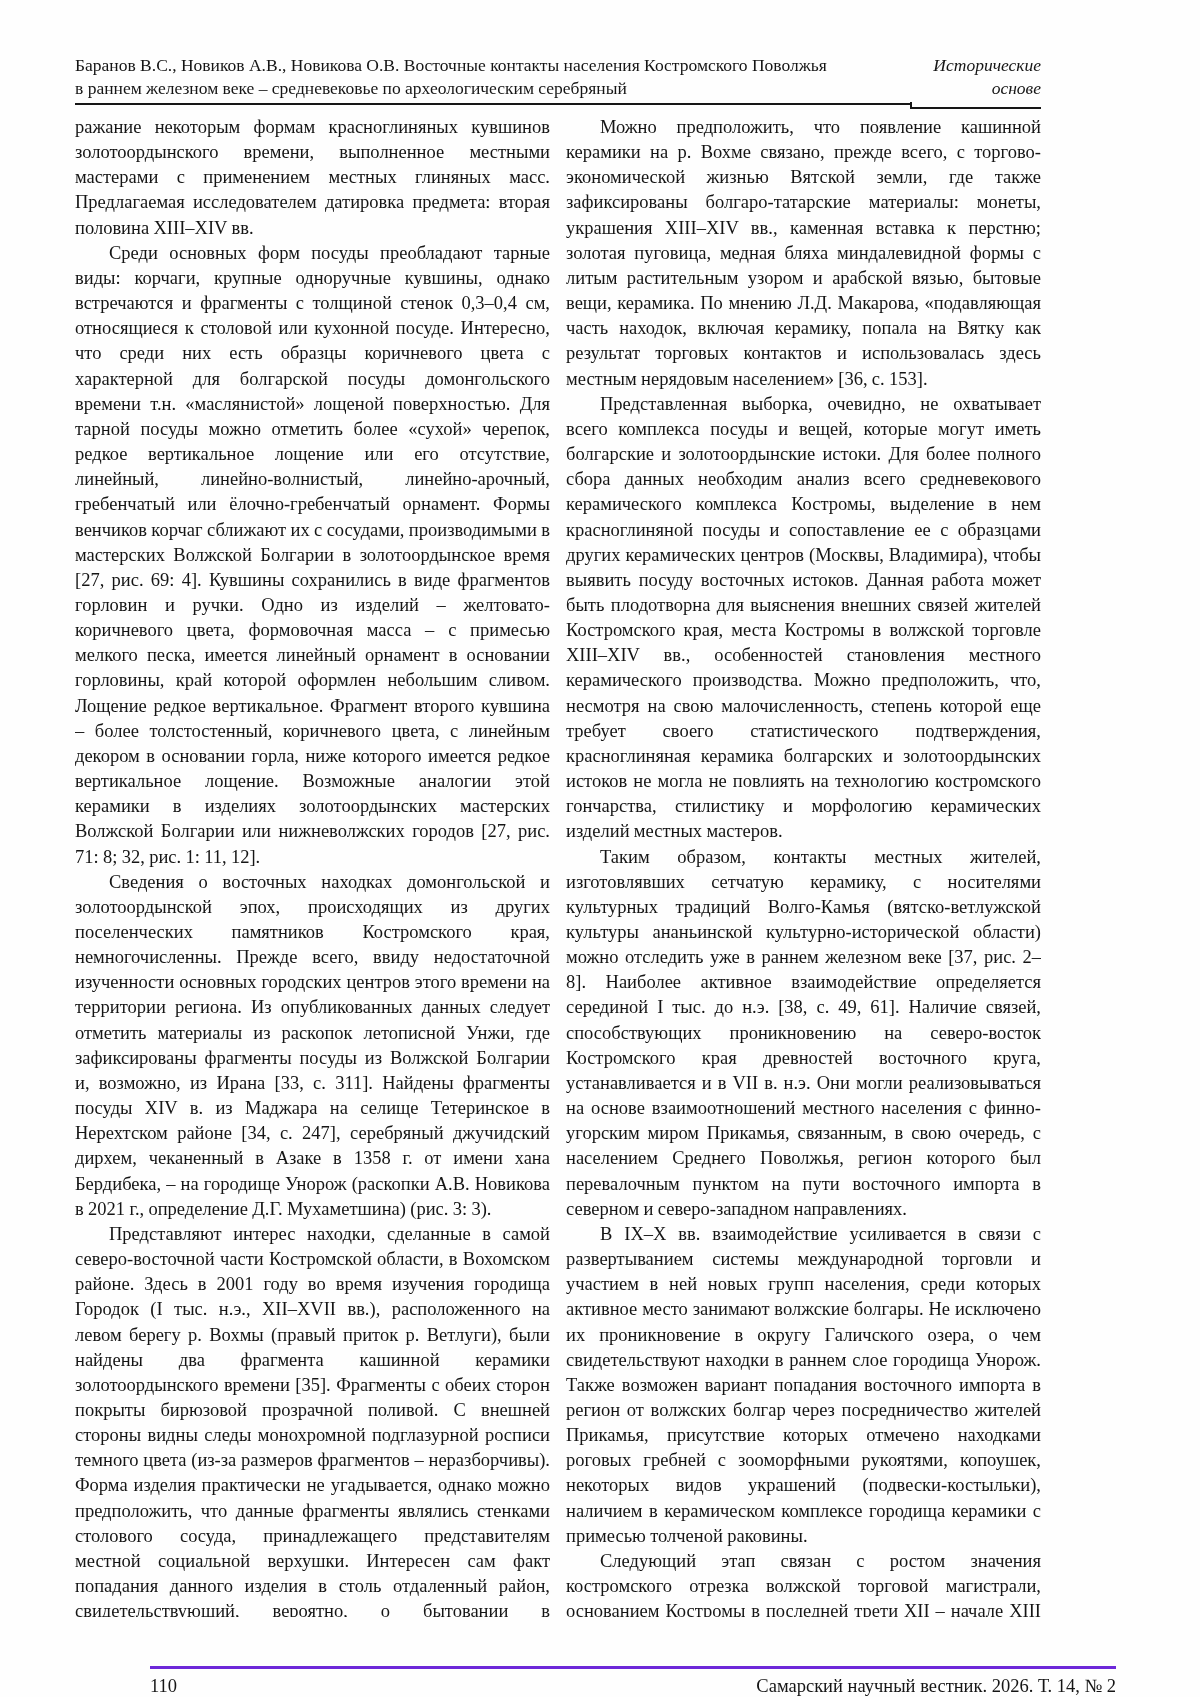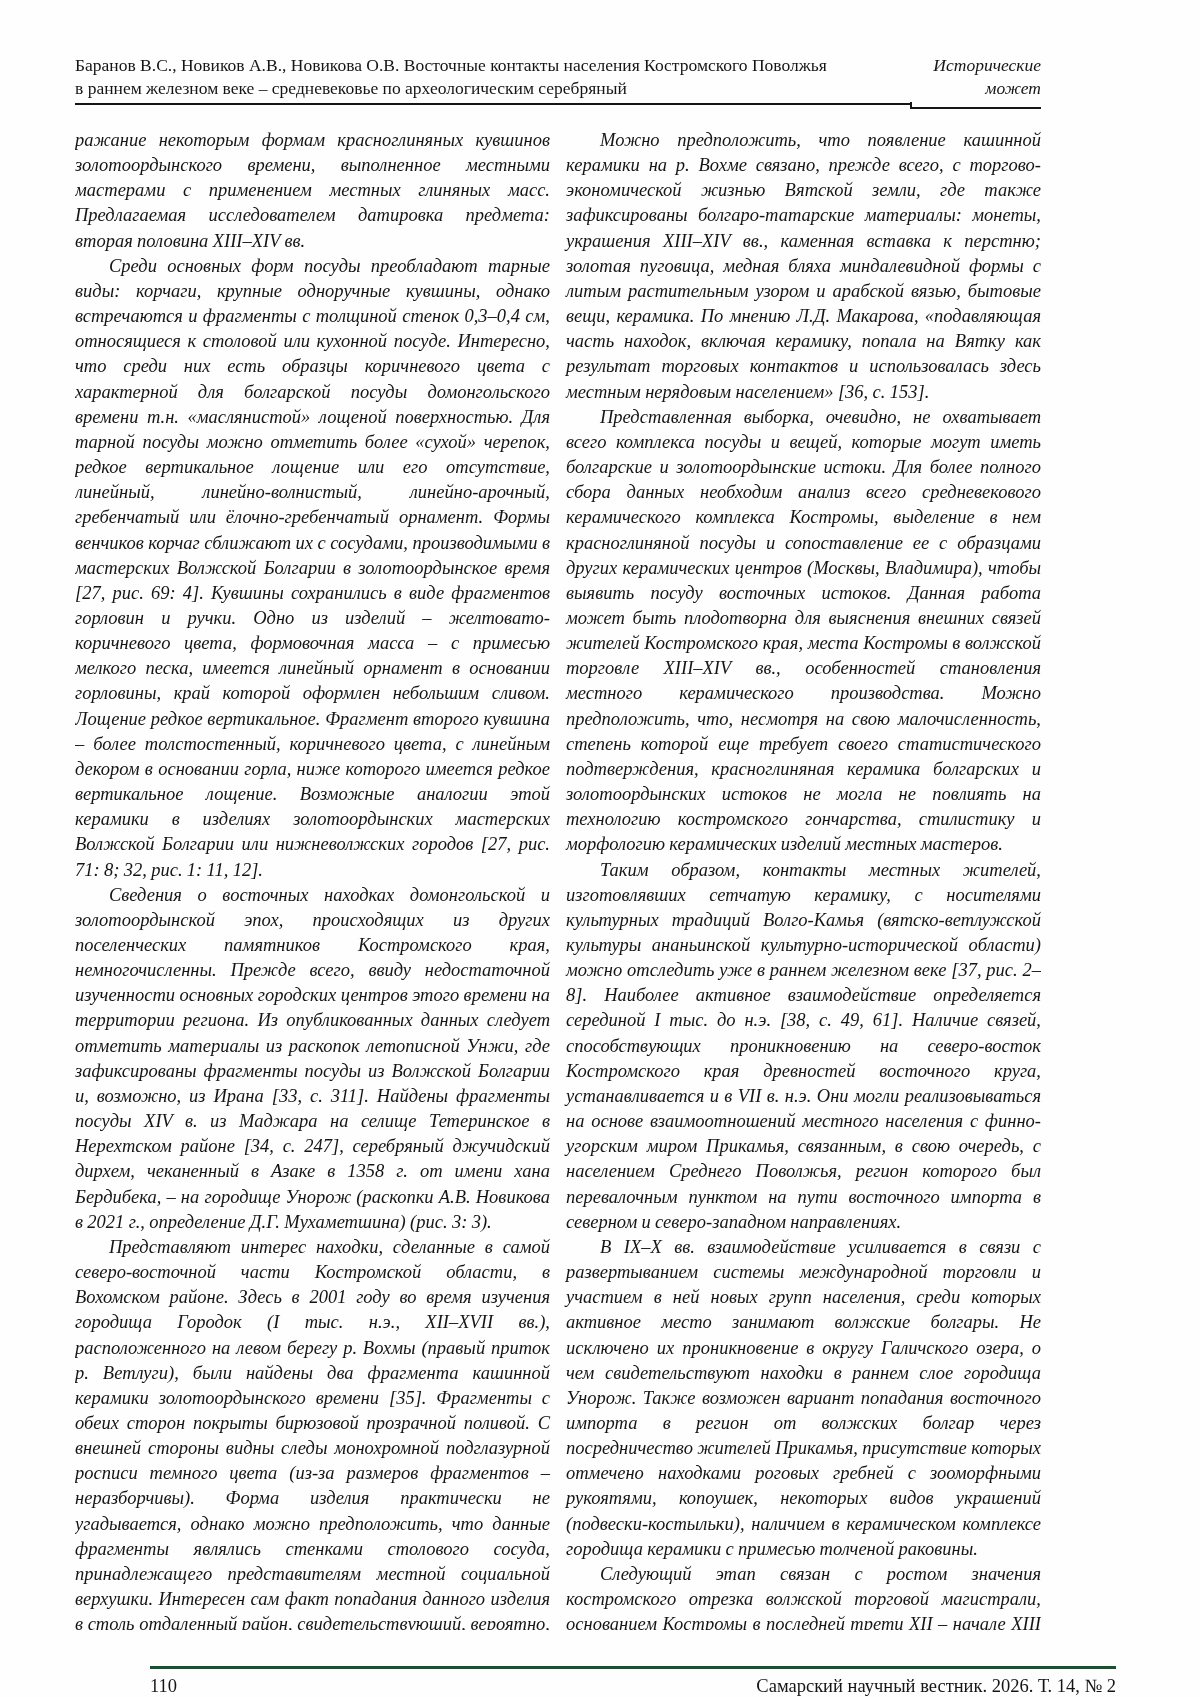--- a/index.html
+++ b/index.html
@@ -17,56 +17,56 @@
 
   
   .page-header { position:relative; display:flex; justify-content:space-between; align-items:flex-start; padding-bottom:8px; }
   .header-left  { font-size:17.5px; line-height:23px; font-style:normal; }
   .header-right { font-size:17.5px; line-height:23px; font-style:italic; text-align:right; white-space:nowrap;margin-left:16px; }
   .rule-left  { position:absolute; left:0;  bottom:3px; width:836px;  height:2.5px; background:#161616; }
   .rule-step  { position:absolute; left:835px; bottom:-1px; width:1.5px; height:7px;  background:#161616; }
   .rule-right { position:absolute; right:0; bottom:-1px; width:130px; height:2.5px; background:#161616; }
 
   
-  .columns { display:flex; gap:16px; margin-top:20px; height:1502px; overflow:hidden;font-style:italic; }
+  .columns { display:flex; gap:16px; margin-top:7px; height:1502px; overflow:hidden; }
   .col {
     width:476.5px;
     text-align:justify;
     font-size:18.5px;
     line-height:25.15px;
     hyphens:auto;
     -webkit-hyphens:auto;
     word-spacing:-0.3px;
   }
   .col p { margin:0; text-indent:34px; }
   .col p.no-indent { text-indent:0; }
 
   
   .page-footer {
     position:absolute; left:75px; top:1612px; width:966px;
-    border-top:3px solid #14532d;
+    border-top:3px solid #6d28d9;
     padding-top:6px;
     display:flex; justify-content:space-between;
     font-size:18.5px; line-height:22px;
   }
 </style>
 </head>
 <body>
 
 <div class="page">
   <div class="content">
 
     <header class="page-header">
       <div class="header-left">
         <div>Баранов В.С., Новиков А.В., Новикова О.В. Восточные контакты населения Костромского Поволжья</div>
         <div>в раннем железном веке – средневековье по археологическим серебряный</div>
       </div>
       <div class="header-right">
         <div>Исторические</div>
-        <div>может</div>
+        <div>основе</div>
       </div>
       <div class="rule-left"></div>
       <div class="rule-step"></div>
       <div class="rule-right"></div>
     </header>
 
     <main class="columns">
       <section class="col">
         <p class="no-indent">ражание некоторым формам красноглиняных кувшинов золотоордынского времени, выполненное местными мастерами с применением местных глиняных масс. Предлагаемая исследователем датировка предмета: вторая половина XIII–XIV вв.</p>
         <p>Среди основных форм посуды преобладают тарные виды: корчаги, крупные одноручные кувшины, однако встречаются и фрагменты с толщиной стенок 0,3–0,4 см, относящиеся к столовой или кухонной посуде. Интересно, что среди них есть образцы коричневого цвета с характерной для болгарской посуды домонгольского времени т.н. «маслянистой» лощеной поверхностью. Для тарной посуды можно отметить более «сухой» черепок, редкое вертикальное лощение или его отсутствие, линейный, линейно-волнистый, линейно-арочный, гребенчатый или ёлочно-гребенчатый орнамент. Формы венчиков корчаг сближают их с сосудами, производимыми в мастерских Волжской Болгарии в золотоордынское время [27, рис. 69: 4]. Кувшины сохранились в виде фрагментов горловин и ручки. Одно из изделий – желтовато-коричневого цвета, формовочная масса – с примесью мелкого песка, имеется линейный орнамент в основании горловины, край которой оформлен небольшим сливом. Лощение редкое вертикальное. Фрагмент второго кувшина – более толстостенный, коричневого цвета, с линейным декором в основании горла, ниже которого имеется редкое вертикальное лощение. Возможные аналогии этой керамики в изделиях золотоордынских мастерских Волжской Болгарии или нижневолжских городов [27, рис. 71: 8; 32, рис. 1: 11, 12].</p>

